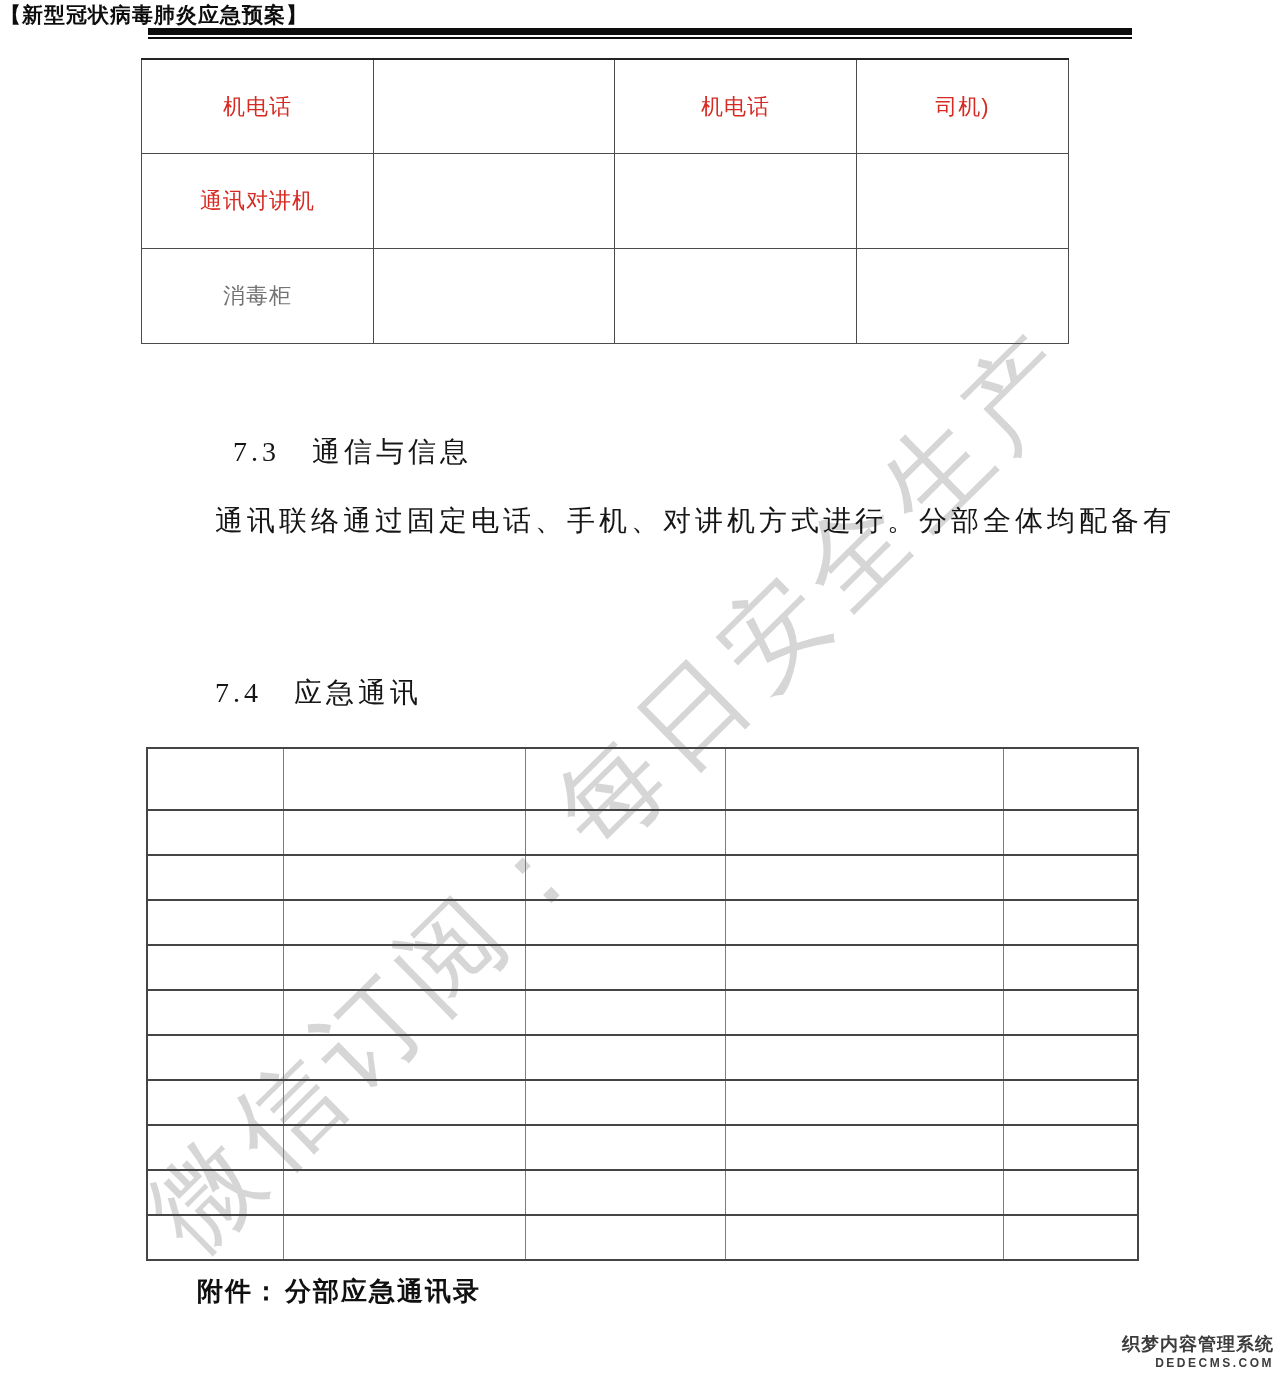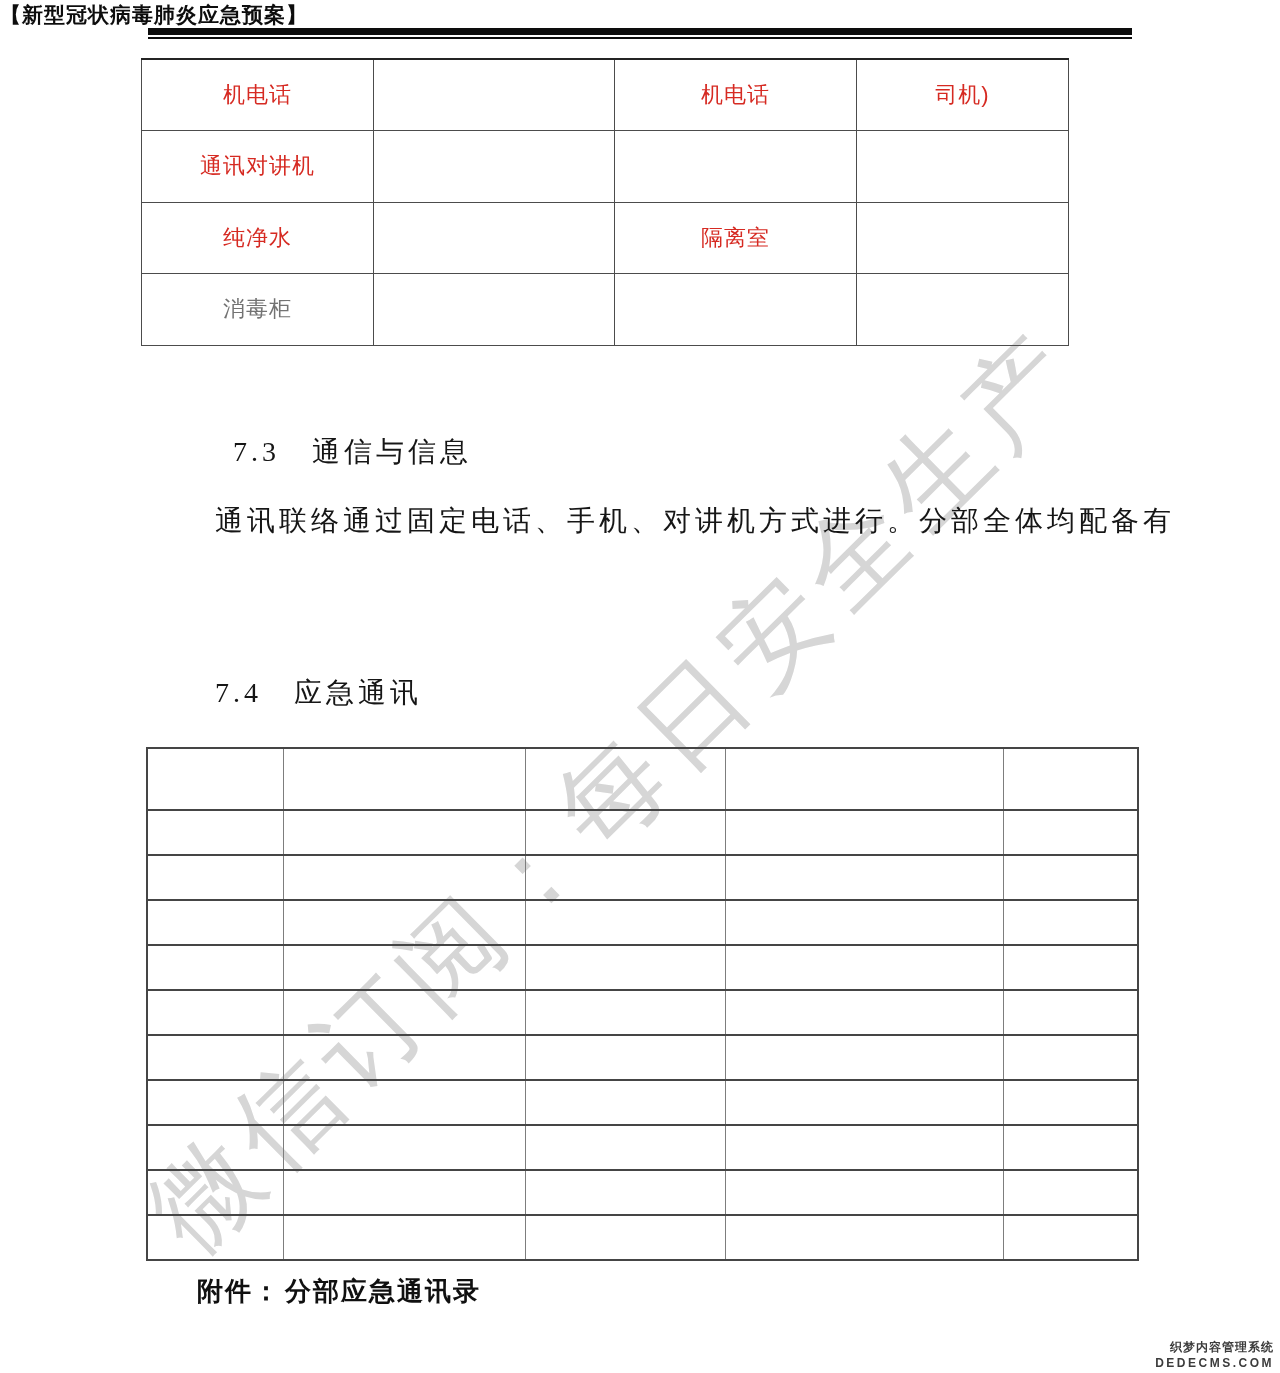--- a/index.html
+++ b/index.html
@@ -65,21 +65,21 @@
   .attachment .att-title { margin-left:4px; }
 
   
   .cms-badge {
     position:absolute; right:6px; bottom:3px; text-align:right; z-index:3;
     font-family:"Liberation Sans","DejaVu Sans",sans-serif; font-weight:bold;
     color:#3c3c3c;
     text-shadow:-1px -1px 0 #fff, 1px -1px 0 #fff, -1px 1px 0 #fff, 1px 1px 0 #fff,
                 -1px 0 0 #fff, 1px 0 0 #fff, 0 -1px 0 #fff, 0 1px 0 #fff;
   }
-  .cms-line1 { font-size:12px; letter-spacing:1px; }
+  .cms-line1 { font-size:18px; letter-spacing:1px; }
   .cms-line2 { font-size:12px; letter-spacing:2.5px; }
 </style>
 </head>
 <body>
 
 <div class="page">
 
   <div class="watermark" style="color: rgb(214, 214, 214);">微信订阅：每日安全生产</div>
 
   <div class="doc-title">【新型冠状病毒肺炎应急预案】</div>
@@ -95,26 +95,20 @@
         <tr style="height: 71.5px;">
           <td style="width: 229px; color: rgb(214, 42, 34);">机电话</td>
           <td style="width: 238px; color: rgb(214, 42, 34);"></td>
           <td style="width: 239px; color: rgb(214, 42, 34);">机电话</td>
           <td style="width: 209px; color: rgb(214, 42, 34);">司机)</td>
         </tr>
         <tr style="height: 71.5px;">
           <td style="width: 229px; color: rgb(214, 42, 34);">通讯对讲机</td>
           <td style="width: 238px; color: rgb(214, 42, 34);"></td>
           <td style="width: 239px; color: rgb(214, 42, 34);"></td>
-          <td style="width: 209px; color: rgb(214, 42, 34);"></td>
-        </tr>
-        <tr style="height: 71.5px;">
-          <td style="width: 229px; color: rgb(214, 42, 34);">纯净水</td>
-          <td style="width: 238px; color: rgb(214, 42, 34);"></td>
-          <td style="width: 239px; color: rgb(214, 42, 34);">隔离室</td>
           <td style="width: 209px; color: rgb(214, 42, 34);"></td>
         </tr>
         <tr style="height: 71.5px;">
           <td style="width: 229px; color: #737373;">消毒柜</td>
           <td style="width: 238px; color: rgb(214, 42, 34);"></td>
           <td style="width: 239px; color: rgb(214, 42, 34);"></td>
           <td style="width: 209px; color: rgb(214, 42, 34);"></td>
         </tr>
       </tbody>
   </table>

